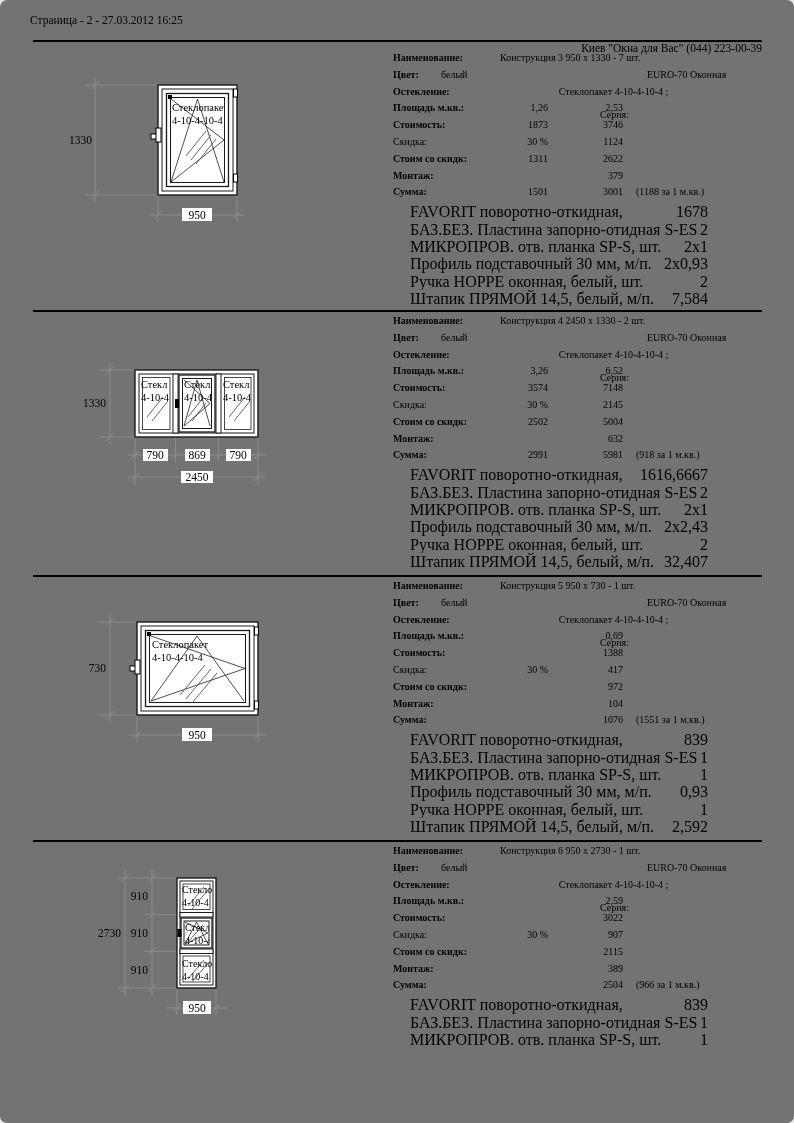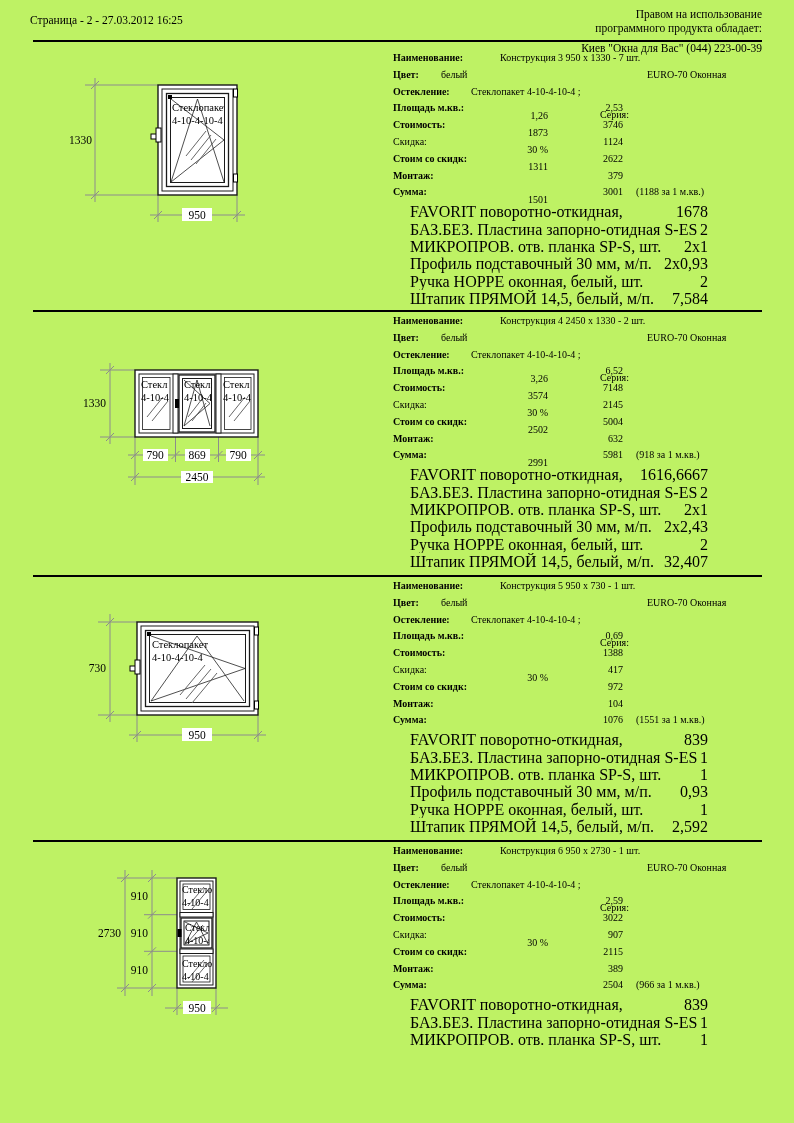--- a/index.html
+++ b/index.html
@@ -1,32 +1,32 @@
 <!DOCTYPE html>
 <html><head>
 <meta charset="utf-8">
 <style>
   html,body{margin:0;padding:0;background:#e8e8e8;}
-  .page{position:relative;width:794px;height:1123px;background:#bef264;margin:0 auto;
-        font-family:"Liberation Serif", serif;color:#000;overflow:hidden;}
+  .page{position:relative;width:794px;height:1123px;background:#737373;margin:0 auto;
+        font-family:"Liberation Serif", serif;color:#000;overflow:hidden;border-radius:7px;}
   .hdr-left{position:absolute;left:30px;top:14px;font-size:11.5px;}
   .hdr-right{position:absolute;right:32px;top:8px;font-size:11.5px;text-align:right;line-height:13.5px;}
   .hdr-rule{position:absolute;left:33px;top:40px;width:729px;height:2px;background:#000;}
   .hdr-owner{position:absolute;right:32px;top:42px;font-size:11.5px;}
   .divider{position:absolute;left:33px;width:729px;height:2px;background:#000;}
   .spec{position:absolute;left:393px;width:372px;}
   .srow{position:relative;height:16.8px;font-size:10px;white-space:nowrap;}
   .irow{position:relative;height:17.4px;font-size:16px;padding-left:17px;white-space:nowrap;overflow:hidden;}
   .b{font-weight:bold;}
   .nameval{position:absolute;left:107px;}
   .colorval{position:absolute;left:48px;}
   .serieslbl{position:absolute;left:207px;font-weight:normal;margin-top:40px;}
   .seriesval{position:absolute;left:254px;}
-  .glaz{position:absolute;left:78px;width:285px;}
-  .c1{position:absolute;left:90px;width:65px;text-align:right;margin-top:8px;}
+  .glaz{position:absolute;left:78px;width:285px;text-align:center;}
+  .c1{position:absolute;left:90px;width:65px;text-align:right;}
   .c2{position:absolute;left:170px;width:60px;text-align:right;}
   .note{position:absolute;left:243px;}
   .ival{position:absolute;left:243px;width:72px;text-align:right;}
   svg{position:absolute;}
   svg text{font-family:"Liberation Serif", serif;fill:#000;}
   .dimtxt{font-size:11.5px;}
   .glasstxt{font-size:10.5px;}
   .glasstxt4{font-size:10px;}
   .wline{stroke:#1a1a1a;fill:#fff;}
   .oline{stroke:#222;stroke-width:0.8;fill:none;}
@@ -34,24 +34,20 @@
   .dim{stroke:#8c8c8c;stroke-width:1;fill:none;}
   .hw{stroke:#000;fill:#fff;stroke-width:1;}
   .hwb{fill:#000;}
 </style>
 </head>
 <body>
 
 <div class="page">
 
   <div class="hdr-left">Страница - 2 - 27.03.2012 16:25</div>
-  <div class="hdr-right">
-    <div>Правом на использование</div>
-    <div>программного продукта обладает:</div>
-  </div>
   <div class="hdr-rule"></div>
   <div class="hdr-owner">Киев "Окна для Вас" (044) 223-00-39</div>
 
   <div class="divider" style="top:310px"></div>
   <div class="divider" style="top:575px"></div>
   <div class="divider" style="top:840px"></div>
 
   <svg style="left:40px;top:70px" width="230" height="160" viewBox="0 0 230 160">
     <defs>
         <clipPath id="cp1">

